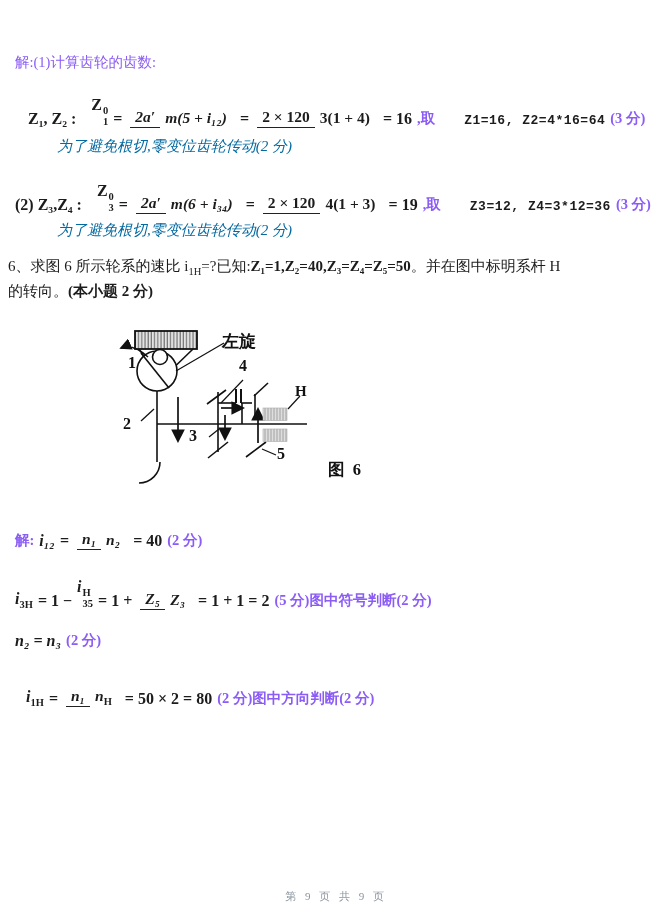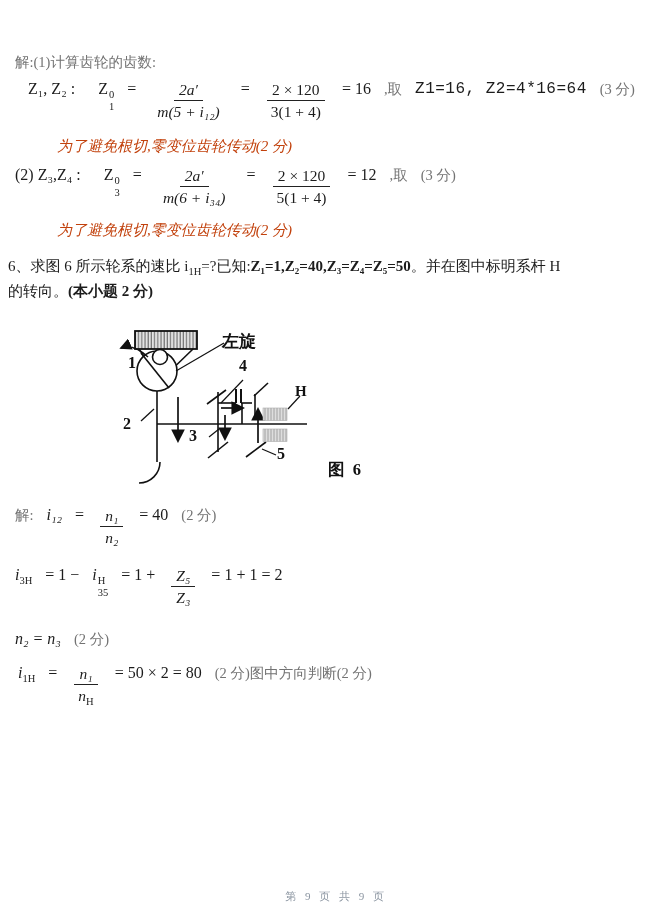--- a/index.html
+++ b/index.html
@@ -3,30 +3,30 @@
 <meta charset="utf-8">
 <style>
   * { margin:0; padding:0; box-sizing:border-box; }
   html,body { background:#ffffff; }
   .page {
     position:relative; width:672px; height:917px; background:#fff;
     font-family:"Liberation Serif","DejaVu Serif",serif; color:#1c1c1c;
     overflow:hidden;
   }
   .abs { position:absolute; }
-  .zh { font-size:14.5px; color:#737373; }
-  .kai { font-size:15px; font-style:italic; color:#c2410c; }
-  .math-row { position:absolute; display:flex; align-items:flex-start; font-size:16px; gap:13px; white-space:nowrap; }
+  .zh { font-size:14.5px; color:#8b5cf6; }
+  .kai { font-size:15px; font-style:italic; color:#0369a1; }
+  .math-row { position:absolute; display:flex; align-items:flex-end; font-size:16px; gap:5px; white-space:nowrap;font-weight:bold; }
   .it { font-style:italic; }
-  .frac { display:inline-flex; flex-direction:column; align-items:center; vertical-align:middle; margin:0 3px; font-size:15.5px; line-height:1.25; }
+  .frac { display:inline-flex; flex-direction:row; align-items:center; vertical-align:middle; margin:0 3px; font-size:15.5px; line-height:1.25; }
   .frac .num { padding:0 5px 1px; border-bottom:1.3px solid #222; }
   .frac .den { padding:1px 5px 0; }
   .ss { display:inline-flex; flex-direction:column; align-items:flex-start; font-size:10.5px; line-height:1.12; vertical-align:-4px; font-style:normal; margin-left:1px; }
   sub.small { font-size:10.5px; font-style:normal; }
-  .mono { font-family:"Liberation Mono","DejaVu Sans Mono",monospace; font-size:16px; letter-spacing:0.5px; }
+  .mono { font-family:"Liberation Mono","DejaVu Sans Mono",monospace; font-size:13px; letter-spacing:0.5px;margin-left:24px; }
   .boldseg { font-weight:700; }
   .q6 { position:absolute; left:8px; top:257px; width:658px; font-size:15px; line-height:19.5px;font-family:Liberation Serif, serif; }
   .footer { position:absolute; top:889px; left:0; width:100%; text-align:center; font-size:11px; color:#8b95a1; letter-spacing:3px; }
   .gapL { margin-left:10px; }
   svg text { font-family:"Liberation Serif","DejaVu Serif",serif; font-weight:700; fill:#111; }
 </style>
 </head>
 <body>
 
 <div class="page">
@@ -64,24 +64,25 @@
           <span>3</span>
         </span></span>
     <span>=</span>
     <span class="frac">
         <span class="num it">2a′</span>
         <span class="den it">m(6 + i₃₄)</span>
       </span>
     <span>=</span>
     <span class="frac">
         <span class="num">2 × 120</span>
-        <span class="den">5(1 + 4)</span>
-      </span>
-    <span>= 12</span>
+        <span class="den">4(1 + 3)</span>
+      </span>
+    <span>= 19</span>
     <span class="zh">,取 </span>
+    <span class="mono">Z3=12, Z4=3*12=36</span>
     <span class="zh">(3 分)</span>
   </div>
 
   <div class="abs kai" style="left:57px; top:221px;">为了避免根切,零变位齿轮传动(2 分)</div>
 
   <p class="q6"><span>6、求图 6 所示轮系的速比 i</span><sub class="small">1H</sub><span>=?已知:</span><span class="boldseg">Z₁=1,Z₂=40,Z₃=Z₄=Z₅=50</span><span>。并在图中标明系杆 H</span><br>
   <span>的转向。</span><span class="boldseg">(本小题 2 分)</span></p>
 
   <svg class="abs" style="left:100px; top:322px;" width="280" height="180" viewBox="100 322 280 180">
     <defs>
@@ -185,28 +186,29 @@
     <span><span class="it">i</span><span class="ss">
           <span>H</span>
           <span>35</span>
         </span></span>
     <span>= 1 +</span>
     <span class="frac">
         <span class="num it">Z₅</span>
         <span class="den it">Z₃</span>
       </span>
     <span>= 1 + 1 = 2</span>
+    <span class="zh">(5 分)图中符号判断(2 分)</span>
   </div>
 
   <div class="math-row" style="left:15px; top:630px; height:20px;">
     <span class="it">n₂ = n₃</span>
     <span class="zh">(2 分)</span>
   </div>
 
-  <div class="math-row" style="left:18px; top:664px; height:44px;">
+  <div class="math-row" style="left:26px; top:664px; height:44px;">
     <span><span class="it">i</span><sub class="small">1H</sub></span>
     <span>=</span>
     <span class="frac">
         <span class="num it">n₁</span>
         <span class="den"><span class="it">n</span><sub class="small">H</sub></span>
       </span>
     <span>= 50 × 2 = 80</span>
     <span class="zh">(2 分)图中方向判断(2 分)</span>
   </div>
 

